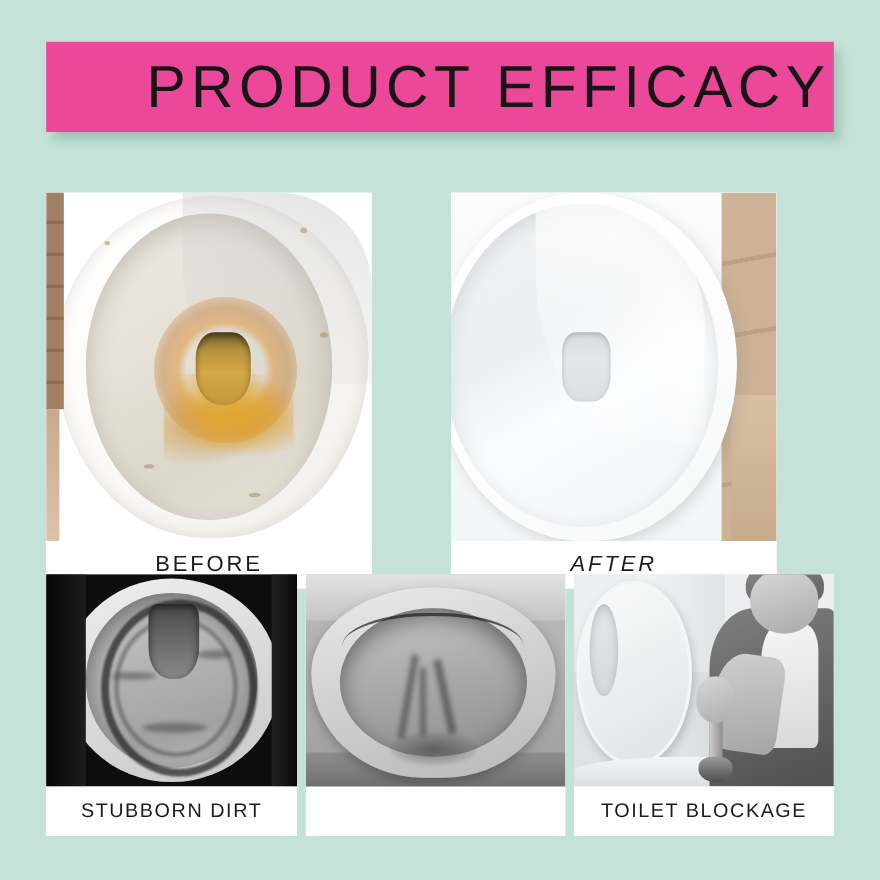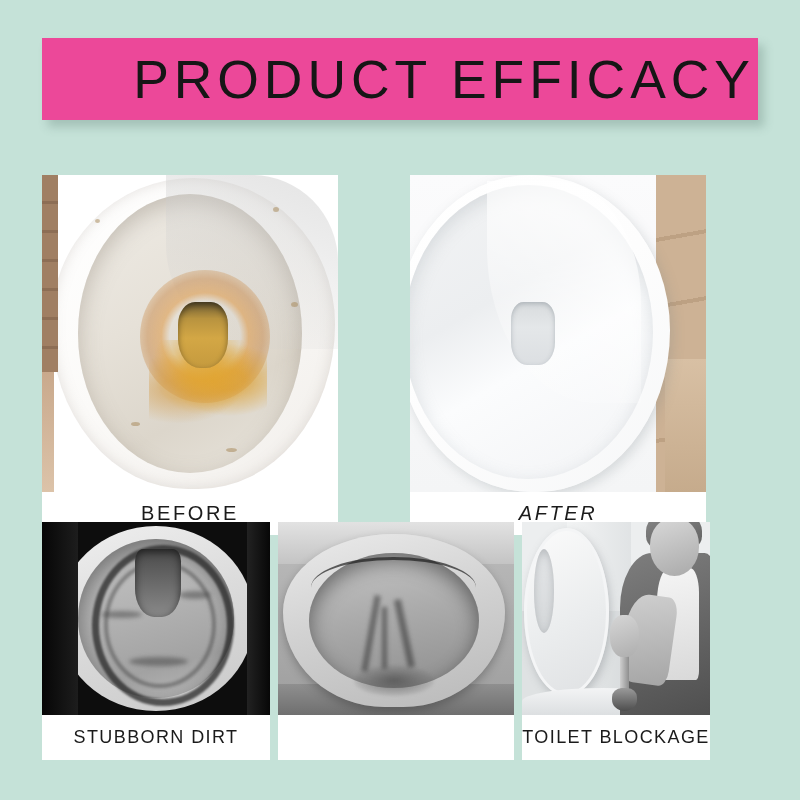--- a/index.html
+++ b/index.html
@@ -74,21 +74,21 @@
   .panel-before { left: 42px; }
   .panel-after  { left: 410px; font-style: italic; }
   .panel-top .photo { height: 317px; }
   .panel-top .caption-strip { height: 43px; }
   .panel-top .caption-text { font-size: 20px; letter-spacing: 2.6px; }
 
   
   .panel-bot { top: 522px; height: 238px; }
   .panel-dirt     { left: 42px;  width: 228px; }
   .panel-bacteria { left: 278px; width: 236px; }
-  .panel-blockage { left: 522px; width: 188px; }
+  .panel-blockage { left: 522px; width: 236px; }
   .panel-bot .photo { height: 193px; }
   .panel-bot .caption-strip { height: 45px; }
   .panel-bot .caption-text { font-size: 18px; letter-spacing: 1.4px; }
 
   
   .img-before {
     background:
       
       linear-gradient(90deg, #9a7b60 0 4%, #b59madd 4% 4%, transparent 4%),
       linear-gradient(180deg, #f2f0ee, #e9e6e2);

